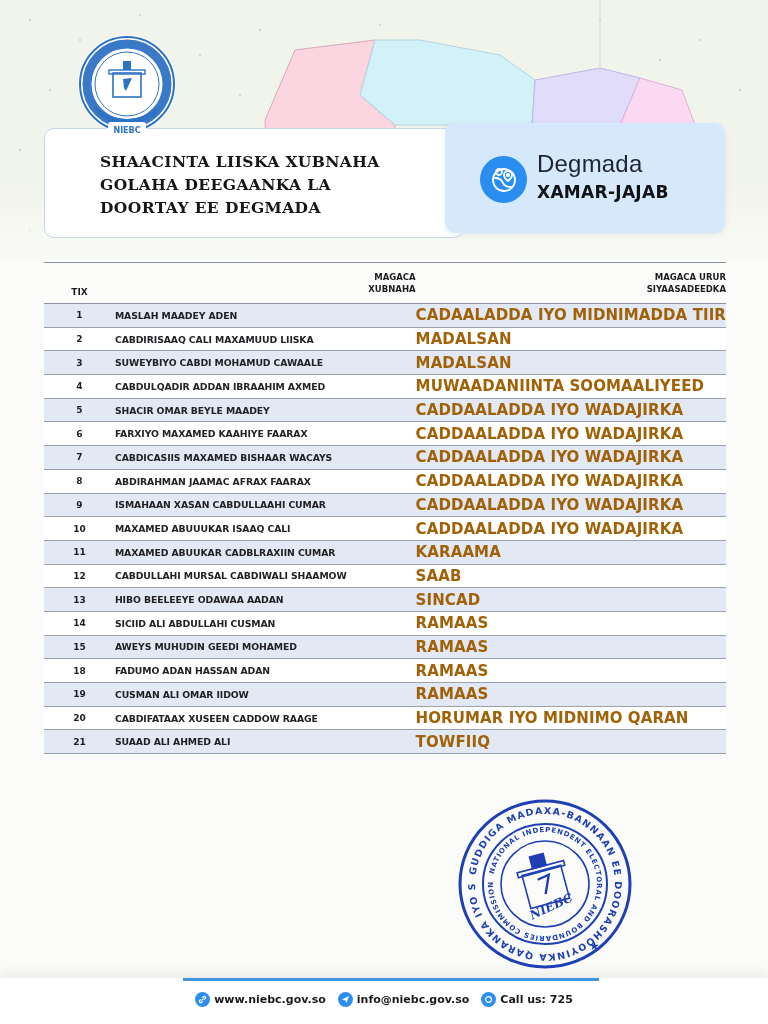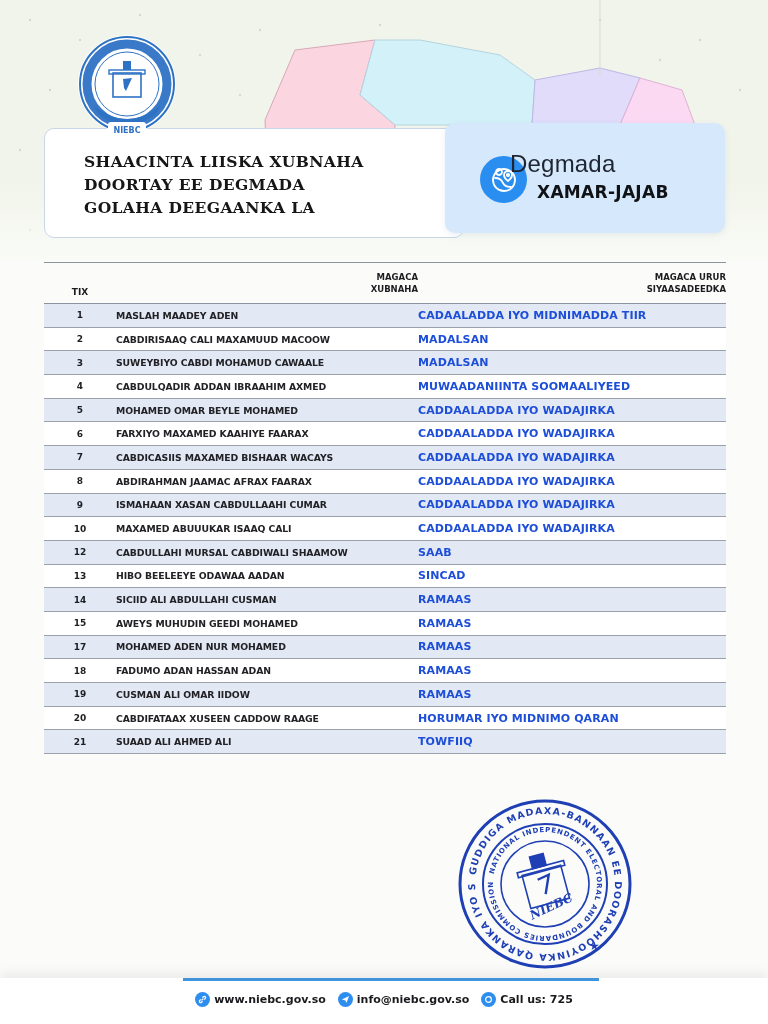--- a/index.html
+++ b/index.html
@@ -20,38 +20,38 @@
 
   
   .logo { position: absolute; left: 74px; top: 34px; width: 106px; height: 106px; z-index: 3; }
 
   
   .title-card {
     position: absolute; left: 44px; top: 128px; width: 420px; height: 110px;
     background: #ffffff; border: 1px solid #c9d6e8; border-radius: 10px; z-index: 2;
   }
   .title-text {
-    position: absolute; left: 84px; top: 150px; width: 330px; z-index: 4;
+    position: absolute; left: 100px; top: 150px; width: 330px; z-index: 4;
     font-family: "DejaVu Serif", serif; font-weight: bold; font-size: 15.5px;
     line-height: 23px; letter-spacing: 0.4px; color: #161616;
   }
 
   
   .district-card {
     position: absolute; left: 445px; top: 123px; width: 280px; height: 110px;
     background: #d6e8fb; border-radius: 10px; z-index: 2;
     box-shadow: 0 2px 6px rgba(120,150,190,0.15);
   }
   .district-icon {
     position: absolute; left: 480px; top: 156px; width: 47px; height: 47px;
     border-radius: 50%; background: #2a8ef0; z-index: 3;
     display: flex; align-items: center; justify-content: center;
   }
   .district-label {
-    position: absolute; left: 510px; top: 150px; z-index: 3;
+    position: absolute; left: 537px; top: 150px; z-index: 3;
     font-family: "Liberation Sans", sans-serif; font-size: 24px; color: #1e2430; font-weight: normal;
     letter-spacing: 0.2px;
   }
   .district-name {
     position: absolute; left: 537px; top: 182px; z-index: 3;
     font-family: "DejaVu Sans", sans-serif; font-size: 17px; font-weight: bold; color: #101216;
     letter-spacing: 0.3px;
     text-align: right;
   }
 
@@ -71,22 +71,22 @@
   td { vertical-align: middle; }
   td.c-num {
     text-align: center; font-family: "DejaVu Sans", sans-serif; font-weight: bold;
     font-size: 9px; color: #1e1e22;
   }
   td.c-name {
     font-family: "DejaVu Sans", sans-serif; font-weight: bold; font-size: 9.3px;
     color: #222226; letter-spacing: -0.1px; white-space: nowrap; margin-top: 45px;
   }
   td.c-party {
-    font-family: "DejaVu Sans", sans-serif; font-weight: bold; font-size: 11px;
-    color: #1d4ed8; letter-spacing: 0.1px; white-space: nowrap;
+    font-family: "DejaVu Sans", sans-serif; font-weight: bold; font-size: 15px;
+    color: #a16207; letter-spacing: 0.1px; white-space: nowrap;
   }
 
   
   .stamp { position: absolute; left: 455px; top: 798px; width: 180px; height: 172px; z-index: 3; }
 
   
   .footer {
     position: absolute; left: 0; top: 978px; width: 768px; height: 46px; background: #ffffff;
     box-shadow: 0 -6px 10px rgba(0,0,0,0.06); z-index: 3;
   }
@@ -142,22 +142,22 @@
   <rect x="49" y="27" width="8" height="9" fill="#2e72c4"></rect>
   <path d="M49 45 L58 44 L52 57 L50 54 Z" fill="#2e72c4"></path>
   <path d="M20 72 Q53 98 86 72 L82 80 Q53 102 24 80 Z" fill="#2e72c4"></path>
   <rect x="34" y="88" width="38" height="14" rx="3" fill="#ffffff"></rect>
   <text x="53" y="99" text-anchor="middle" font-family="DejaVu Sans, sans-serif" font-weight="bold" font-size="8" fill="#2e72c4">NIEBC</text>
 </svg>
 
 <div class="title-card"></div>
 <div class="title-text">
   <div>SHAACINTA LIISKA XUBNAHA</div>
+  <div>GOLAHA DEEGAANKA LA</div>
   <div>DOORTAY EE DEGMADA</div>
-  <div>GOLAHA DEEGAANKA LA</div>
 </div>
 
 <div class="district-card"></div>
 <div class="district-icon">
   <svg width="30" height="30" viewBox="0 0 30 30" fill="none" stroke="#ffffff" stroke-width="1.8" stroke-linecap="round" stroke-linejoin="round">
     <circle cx="15" cy="15" r="11"></circle>
     <path d="M6 13 Q12 13 14 18 Q16 22 22 22"></path>
     <path d="M10 10 a3 3 0 1 1 0.01 0"></path>
     <path d="M19 6 a4 4 0 0 1 4 4 c0 3 -4 6 -4 6 c0 0 -4 -3 -4 -6 a4 4 0 0 1 4 -4 z"></path>
     <circle cx="19" cy="10" r="1.2"></circle>
@@ -182,36 +182,36 @@
       </tr>
     </thead>
     <tbody id="table-body">
         <tr>
           <td class="c-num">1</td>
           <td class="c-name">MASLAH MAADEY ADEN</td>
           <td class="c-party">CADAALADDA IYO MIDNIMADDA TIIR</td>
         </tr>
         <tr>
           <td class="c-num">2</td>
-          <td class="c-name">CABDIRISAAQ CALI MAXAMUUD MACOOW</td>
+          <td class="c-name">CABDIRISAAQ CALI MAXAMUUD LIISKA</td>
           <td class="c-party">MADALSAN</td>
         </tr>
         <tr>
           <td class="c-num">3</td>
           <td class="c-name">SUWEYBIYO CABDI MOHAMUD CAWAALE</td>
           <td class="c-party">MADALSAN</td>
         </tr>
         <tr>
           <td class="c-num">4</td>
           <td class="c-name">CABDULQADIR ADDAN IBRAAHIM AXMED</td>
           <td class="c-party">MUWAADANIINTA SOOMAALIYEED</td>
         </tr>
         <tr>
           <td class="c-num">5</td>
-          <td class="c-name">MOHAMED OMAR BEYLE MOHAMED</td>
+          <td class="c-name">SHACIR OMAR BEYLE MAADEY</td>
           <td class="c-party">CADDAALADDA IYO WADAJIRKA</td>
         </tr>
         <tr>
           <td class="c-num">6</td>
           <td class="c-name">FARXIYO MAXAMED KAAHIYE FAARAX</td>
           <td class="c-party">CADDAALADDA IYO WADAJIRKA</td>
         </tr>
         <tr>
           <td class="c-num">7</td>
           <td class="c-name">CABDICASIIS MAXAMED BISHAAR WACAYS</td>
@@ -224,44 +224,44 @@
         </tr>
         <tr>
           <td class="c-num">9</td>
           <td class="c-name">ISMAHAAN XASAN CABDULLAAHI CUMAR</td>
           <td class="c-party">CADDAALADDA IYO WADAJIRKA</td>
         </tr>
         <tr>
           <td class="c-num">10</td>
           <td class="c-name">MAXAMED ABUUUKAR ISAAQ CALI</td>
           <td class="c-party">CADDAALADDA IYO WADAJIRKA</td>
+        </tr>
+        <tr>
+          <td class="c-num">11</td>
+          <td class="c-name">MAXAMED ABUUKAR CADBLRAXIIN CUMAR</td>
+          <td class="c-party">KARAAMA</td>
         </tr>
         <tr>
           <td class="c-num">12</td>
           <td class="c-name">CABDULLAHI MURSAL CABDIWALI SHAAMOW</td>
           <td class="c-party">SAAB</td>
         </tr>
         <tr>
           <td class="c-num">13</td>
           <td class="c-name">HIBO BEELEEYE ODAWAA AADAN</td>
           <td class="c-party">SINCAD</td>
         </tr>
         <tr>
           <td class="c-num">14</td>
           <td class="c-name">SICIID ALI ABDULLAHI CUSMAN</td>
           <td class="c-party">RAMAAS</td>
         </tr>
         <tr>
           <td class="c-num">15</td>
           <td class="c-name">AWEYS MUHUDIN GEEDI MOHAMED</td>
-          <td class="c-party">RAMAAS</td>
-        </tr>
-        <tr>
-          <td class="c-num">17</td>
-          <td class="c-name">MOHAMED ADEN NUR MOHAMED</td>
           <td class="c-party">RAMAAS</td>
         </tr>
         <tr>
           <td class="c-num">18</td>
           <td class="c-name">FADUMO ADAN HASSAN ADAN</td>
           <td class="c-party">RAMAAS</td>
         </tr>
         <tr>
           <td class="c-num">19</td>
           <td class="c-name">CUSMAN ALI OMAR IIDOW</td>

